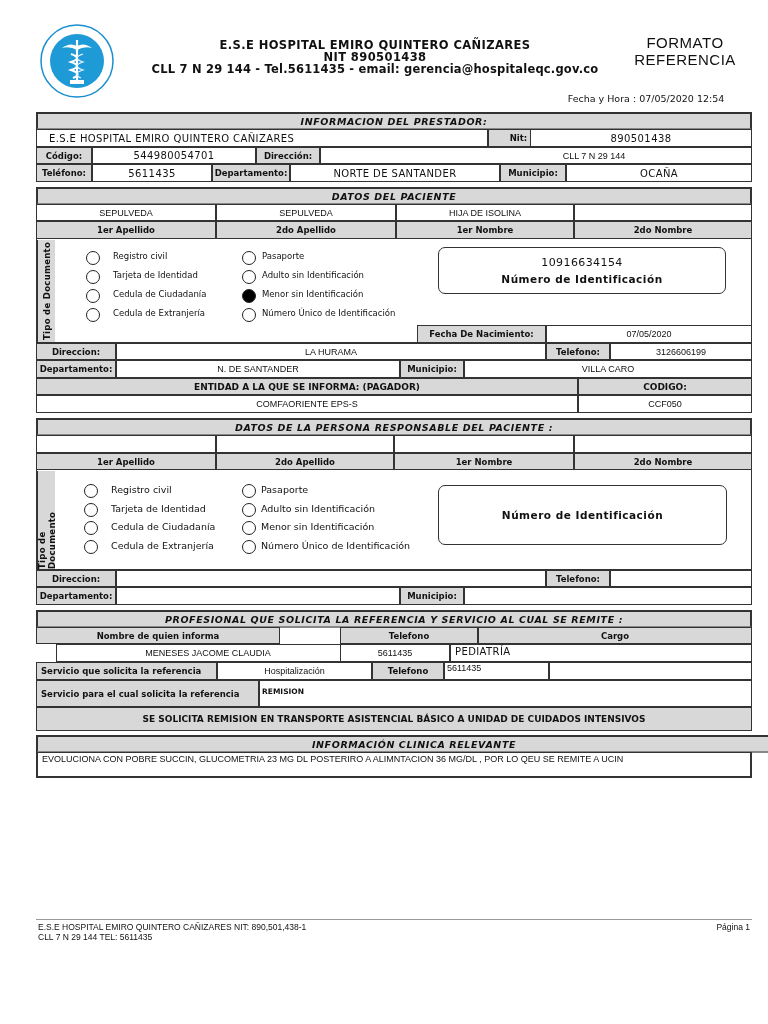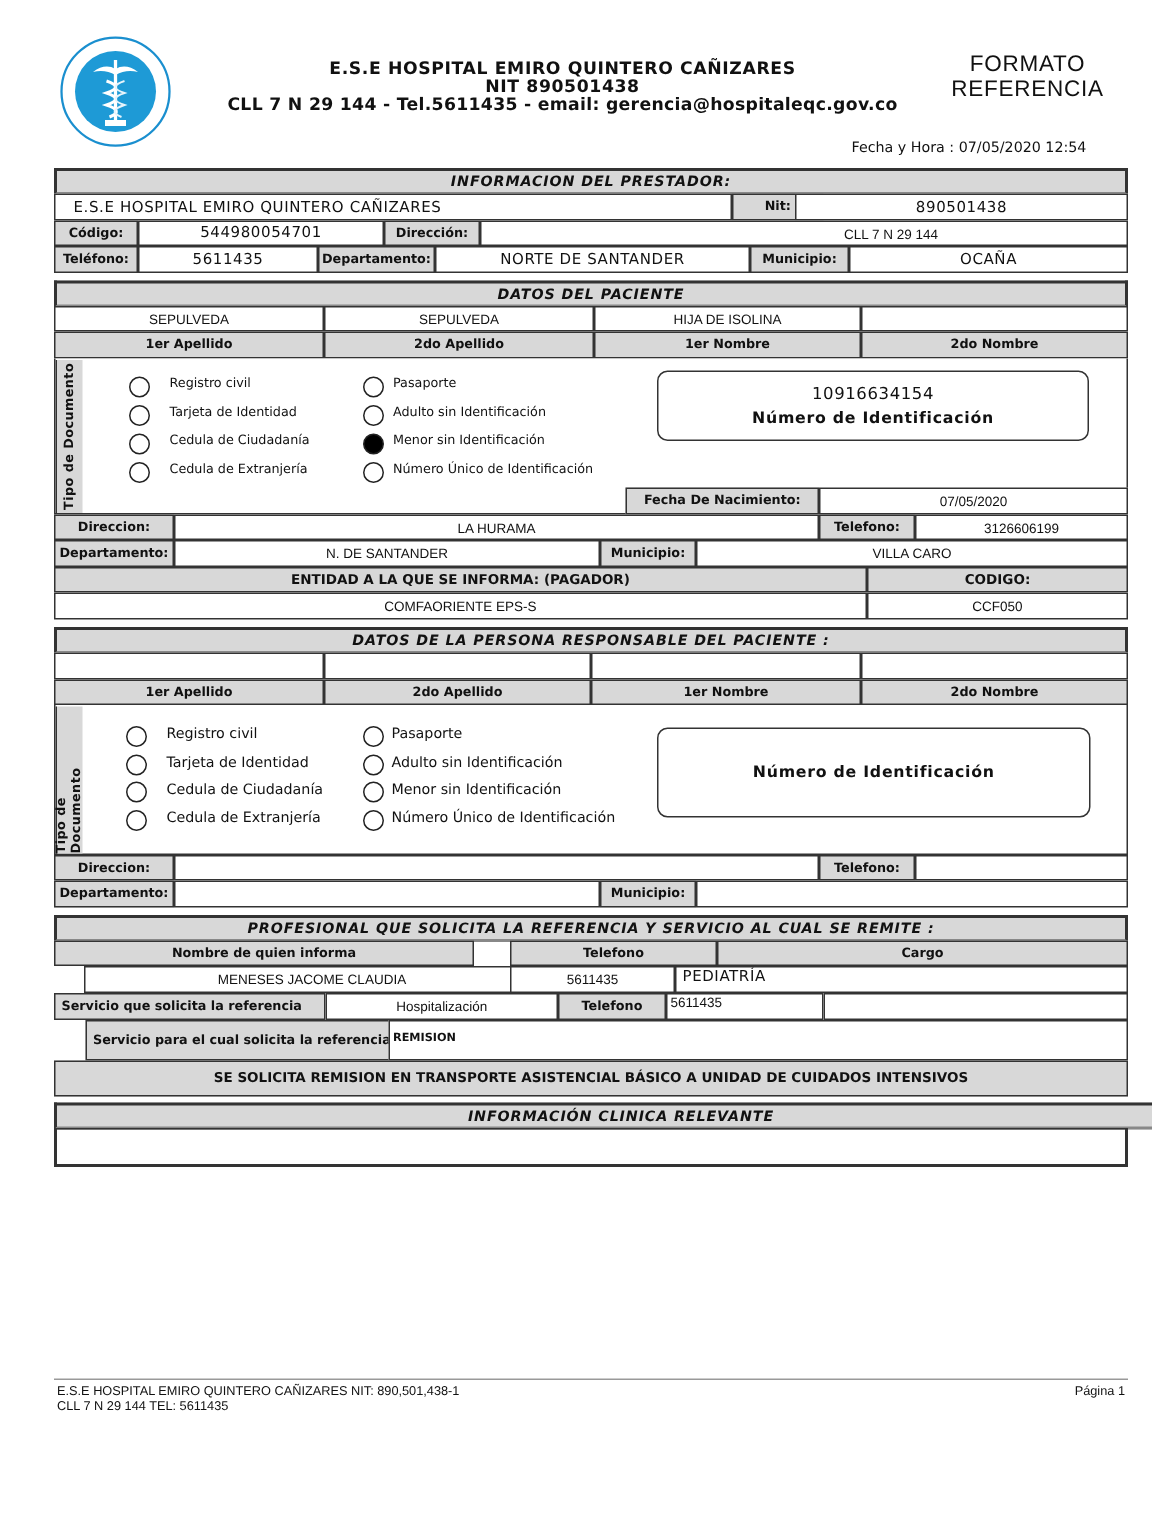--- a/index.html
+++ b/index.html
@@ -154,38 +154,39 @@
 <div class="cell lbl" style="left:36px;top:570px;width:80px;height:17px;">Direccion:</div>
 <div class="cell val" style="left:116px;top:570px;width:430px;height:17px;"></div>
 <div class="cell lbl" style="left:546px;top:570px;width:64px;height:17px;">Telefono:</div>
 <div class="cell val" style="left:610px;top:570px;width:142px;height:17px;"></div>
 <div class="cell lbl" style="left:36px;top:587px;width:80px;height:18px;">Departamento:</div>
 <div class="cell val" style="left:116px;top:587px;width:284px;height:18px;"></div>
 <div class="cell lbl" style="left:400px;top:587px;width:64px;height:18px;">Municipio:</div>
 <div class="cell val" style="left:464px;top:587px;width:288px;height:18px;"></div>
 
 <div class="cell hdr" style="left:36px;top:610px;width:716px;height:18px;">PROFESIONAL QUE SOLICITA LA REFERENCIA Y SERVICIO AL CUAL SE REMITE :</div>
-<div class="cell lbl" style="left:36px;top:627px;width:280px;height:17px;">Nombre de quien informa</div>
+<div class="cell lbl" style="left:36px;top:627px;width:244px;height:17px;">Nombre de quien informa</div>
 <div class="cell lbl" style="left:340px;top:627px;width:138px;height:17px;">Telefono</div>
 <div class="cell lbl" style="left:478px;top:627px;width:274px;height:17px;">Cargo</div>
 <div class="cell val" style="left:36px;top:644px;width:304px;height:18px;margin-left:20px;">MENESES JACOME CLAUDIA</div>
 <div class="cell val" style="left:340px;top:644px;width:110px;height:18px;">5611435</div>
 <div class="cell val2 left" style="left:450px;top:644px;width:302px;height:18px;align-items:flex-start;padding-top:1px;">PEDIATRÍA</div>
 
 <div class="cell lbl left" style="left:36px;top:662px;width:181px;height:18px;">Servicio que solicita la referencia</div>
 <div class="cell val" style="left:217px;top:662px;width:155px;height:18px;">Hospitalización</div>
 <div class="cell lbl" style="left:372px;top:662px;width:72px;height:18px;">Telefono</div>
 <div class="cell val left" style="left:444px;top:662px;width:105px;height:18px;align-items:flex-start;padding-left:2px;">5611435</div>
 <div class="cell val" style="left:549px;top:662px;width:203px;height:18px;"></div>
 
-<div class="cell lbl left" style="left:36px;top:680px;width:223px;height:27px;margin-left:21px;">Servicio para el cual  solicita la referencia</div>
+<div class="cell lbl left" style="left:36px;top:680px;width:223px;height:27px;">Servicio para el cual  solicita la referencia</div>
 <div class="cell left" style="left:259px;top:680px;width:493px;height:27px;font-weight:bold;font-size:7.5px;align-items:flex-start;padding-top:6px;padding-left:2px;">REMISION</div>
 
 <div class="cell lbl" style="left:36px;top:707px;width:716px;height:24px;font-size:9px;">SE SOLICITA REMISION EN TRANSPORTE ASISTENCIAL BÁSICO A UNIDAD DE CUIDADOS INTENSIVOS</div>
 
 <div class="cell hdr" style="left:36px;top:735px;width:756px;height:18px;">INFORMACIÓN CLINICA RELEVANTE</div>
 <div class="abs" style="left:36px;top:752px;width:716px;height:26px;border:2px solid #333;border-top:1px solid #333;padding:1px 4px;font-family:'Liberation Sans',sans-serif;font-size:9px;line-height:11px;">
+  <div style="white-space:nowrap;">EVOLUCIONA CON POBRE SUCCIN, GLUCOMETRIA 23 MG DL POSTERIRO A ALIMNTACION 36 MG/DL , POR LO QEU SE REMITE  A UCIN</div>
 </div>
 
 <div class="abs" style="left:36px;top:919px;width:716px;height:1px;background:#999;"></div>
 <div class="abs" style="left:38px;top:922px;font-family:'Liberation Sans',sans-serif;font-size:8.5px;">E.S.E HOSPITAL EMIRO QUINTERO CAÑIZARES  NIT: 890,501,438-1</div>
 <div class="abs" style="left:38px;top:932px;font-family:'Liberation Sans',sans-serif;font-size:8.5px;">CLL 7 N 29 144  TEL: 5611435</div>
 <div class="abs" style="left:650px;top:922px;width:100px;text-align:right;font-family:'Liberation Sans',sans-serif;font-size:8.5px;">Página 1</div>
 
 </body></html>

